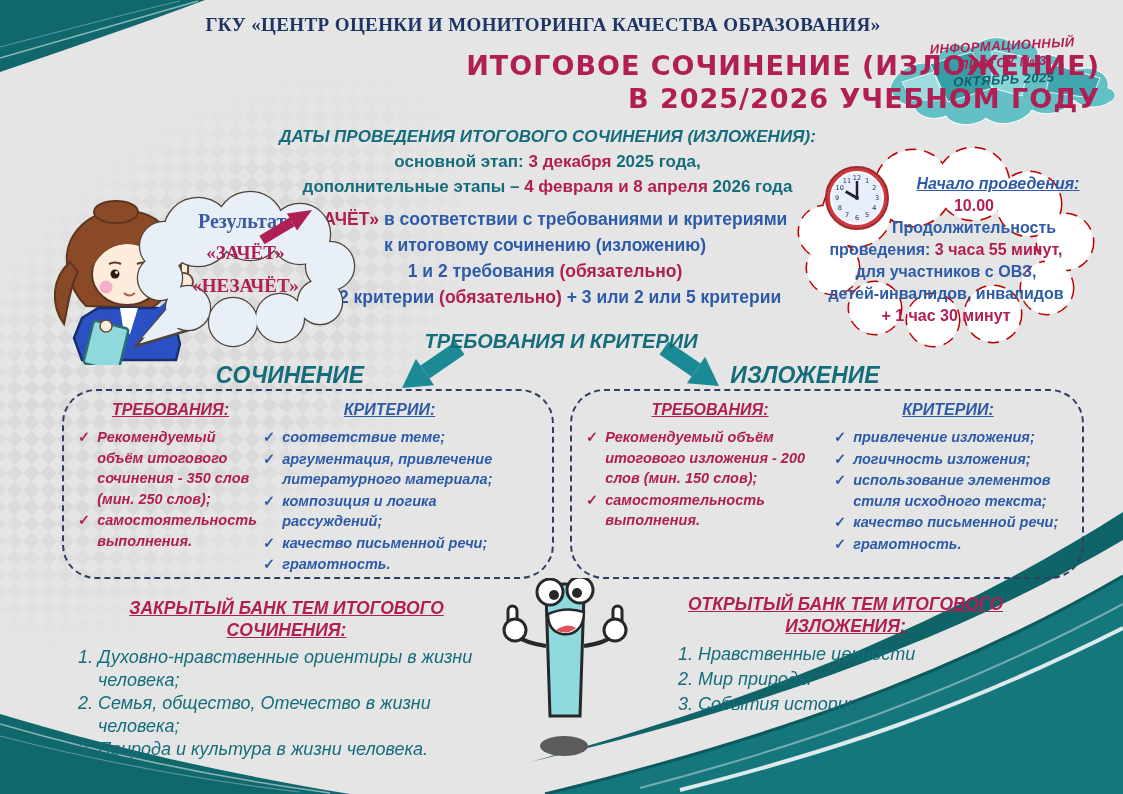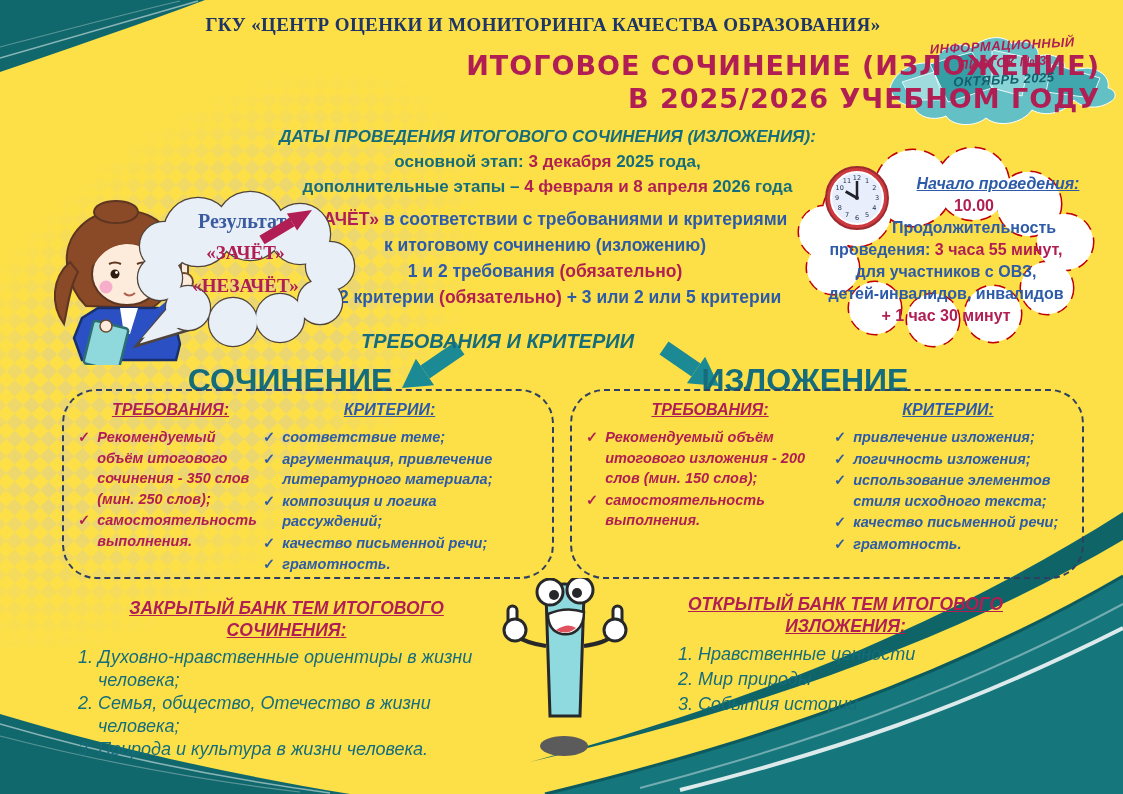--- a/index.html
+++ b/index.html
@@ -1,20 +1,20 @@
 <!DOCTYPE html>
 <html style="--navy: #1e3566; --crimson: #b01e53; --blue: #2d5ba8; --teal-text: #156d7c; --teal-dark: #11686c; --teal-mid: #15767c; --red-dashed: #c00000; --map-teal: #63c1c6;"><head>
 <meta charset="utf-8">
 <style>
   :root{
     --navy:#1e3566; --crimson:#b01e53; --blue:#2d5ba8; --teal-text:#156d7c;
     --teal-dark:#11686c; --teal-mid:#15767c; --red-dashed:#c00000; --map-teal:#63c1c6;
   }
   html,body{margin:0;padding:0;background:#ffffff;}
-  #page{position:relative;width:1123px;height:794px;background:#fde047;overflow:hidden;
+  #page{position:relative;width:1123px;height:794px;background:#e5e5e5;overflow:hidden;
         font-family:"Liberation Sans",sans-serif;}
   .abs{position:absolute;}
   svg{display:block;}
   
   .diamond-field{position:absolute;left:-100px;top:-150px;width:580px;height:1020px;
     background:conic-gradient(#c8c4c5 0 25%, transparent 25% 50%, #c8c4c5 50% 75%, transparent 75%);
     background-size:24px 24px;transform:rotate(45deg);opacity:.32;
     -webkit-mask-image:radial-gradient(closest-side,#000 40%,transparent 72%);
     mask-image:radial-gradient(closest-side,#000 40%,transparent 72%);}
   .c-crimson{color:var(--crimson);} .c-blue{color:var(--blue);} .c-teal{color:var(--teal-text);}
@@ -29,23 +29,23 @@
   .dates-heading{font-style:italic;color:var(--teal-text);}
   .pass-block{left:285px;top:206px;width:520px;text-align:center;font-weight:bold;font-size:17.5px;
     line-height:26px;color:var(--blue);}
   .bubble-text{left:158px;top:210px;width:175px;text-align:center;
     font-family:"Liberation Serif",serif;font-weight:bold;}
   .bubble-l1{font-size:20px;color:#3a5ba0;margin-bottom:9px;}
   .bubble-l2,.bubble-l3{font-size:19px;color:var(--crimson);margin-bottom:11px;}
   .cloud-text{left:802px;top:173px;width:288px;text-align:center;font-weight:bold;font-size:16px;line-height:22px;}
   .cl-ind{margin-left:56px;}
   .cl-start{font-style:italic;text-decoration:underline;color:var(--blue);padding-left:48px;}
-  .section-heading{left:361px;top:330px;width:400px;font-weight:bold;font-style:italic;
+  .section-heading{left:361px;top:330px;width:400px;text-align:center;font-weight:bold;font-style:italic;
     font-size:20px;color:var(--teal-text);}
-  .col-label{font-weight:bold;font-size:32px;color:var(--teal-text);text-align:center;}
+  .col-label{font-weight:bold;font-style:italic;font-size:23px;color:var(--teal-text);text-align:center;}
   .req-box{border:2px dashed #2e3f63;border-radius:34px;box-sizing:border-box;display:flex;}
   .box-left{left:62px;top:389px;width:492px;height:190px;padding:10px 36px 8px 14px;}
   .box-right{left:570px;top:389px;width:514px;height:190px;padding:10px 20px 8px 14px;}
   .col-title{text-align:center;font-weight:bold;font-style:italic;font-size:16px;
     text-decoration:underline;margin-bottom:8px;}
   .check-list{list-style:none;margin:0;padding:0;font-weight:bold;font-style:italic;
     font-size:14.5px;line-height:20.5px;}
   .check-list li{display:flex;gap:7px;margin-bottom:1px;}
   .check{flex:0 0 auto;font-style:normal;}
   .col-req{box-sizing:border-box;}

